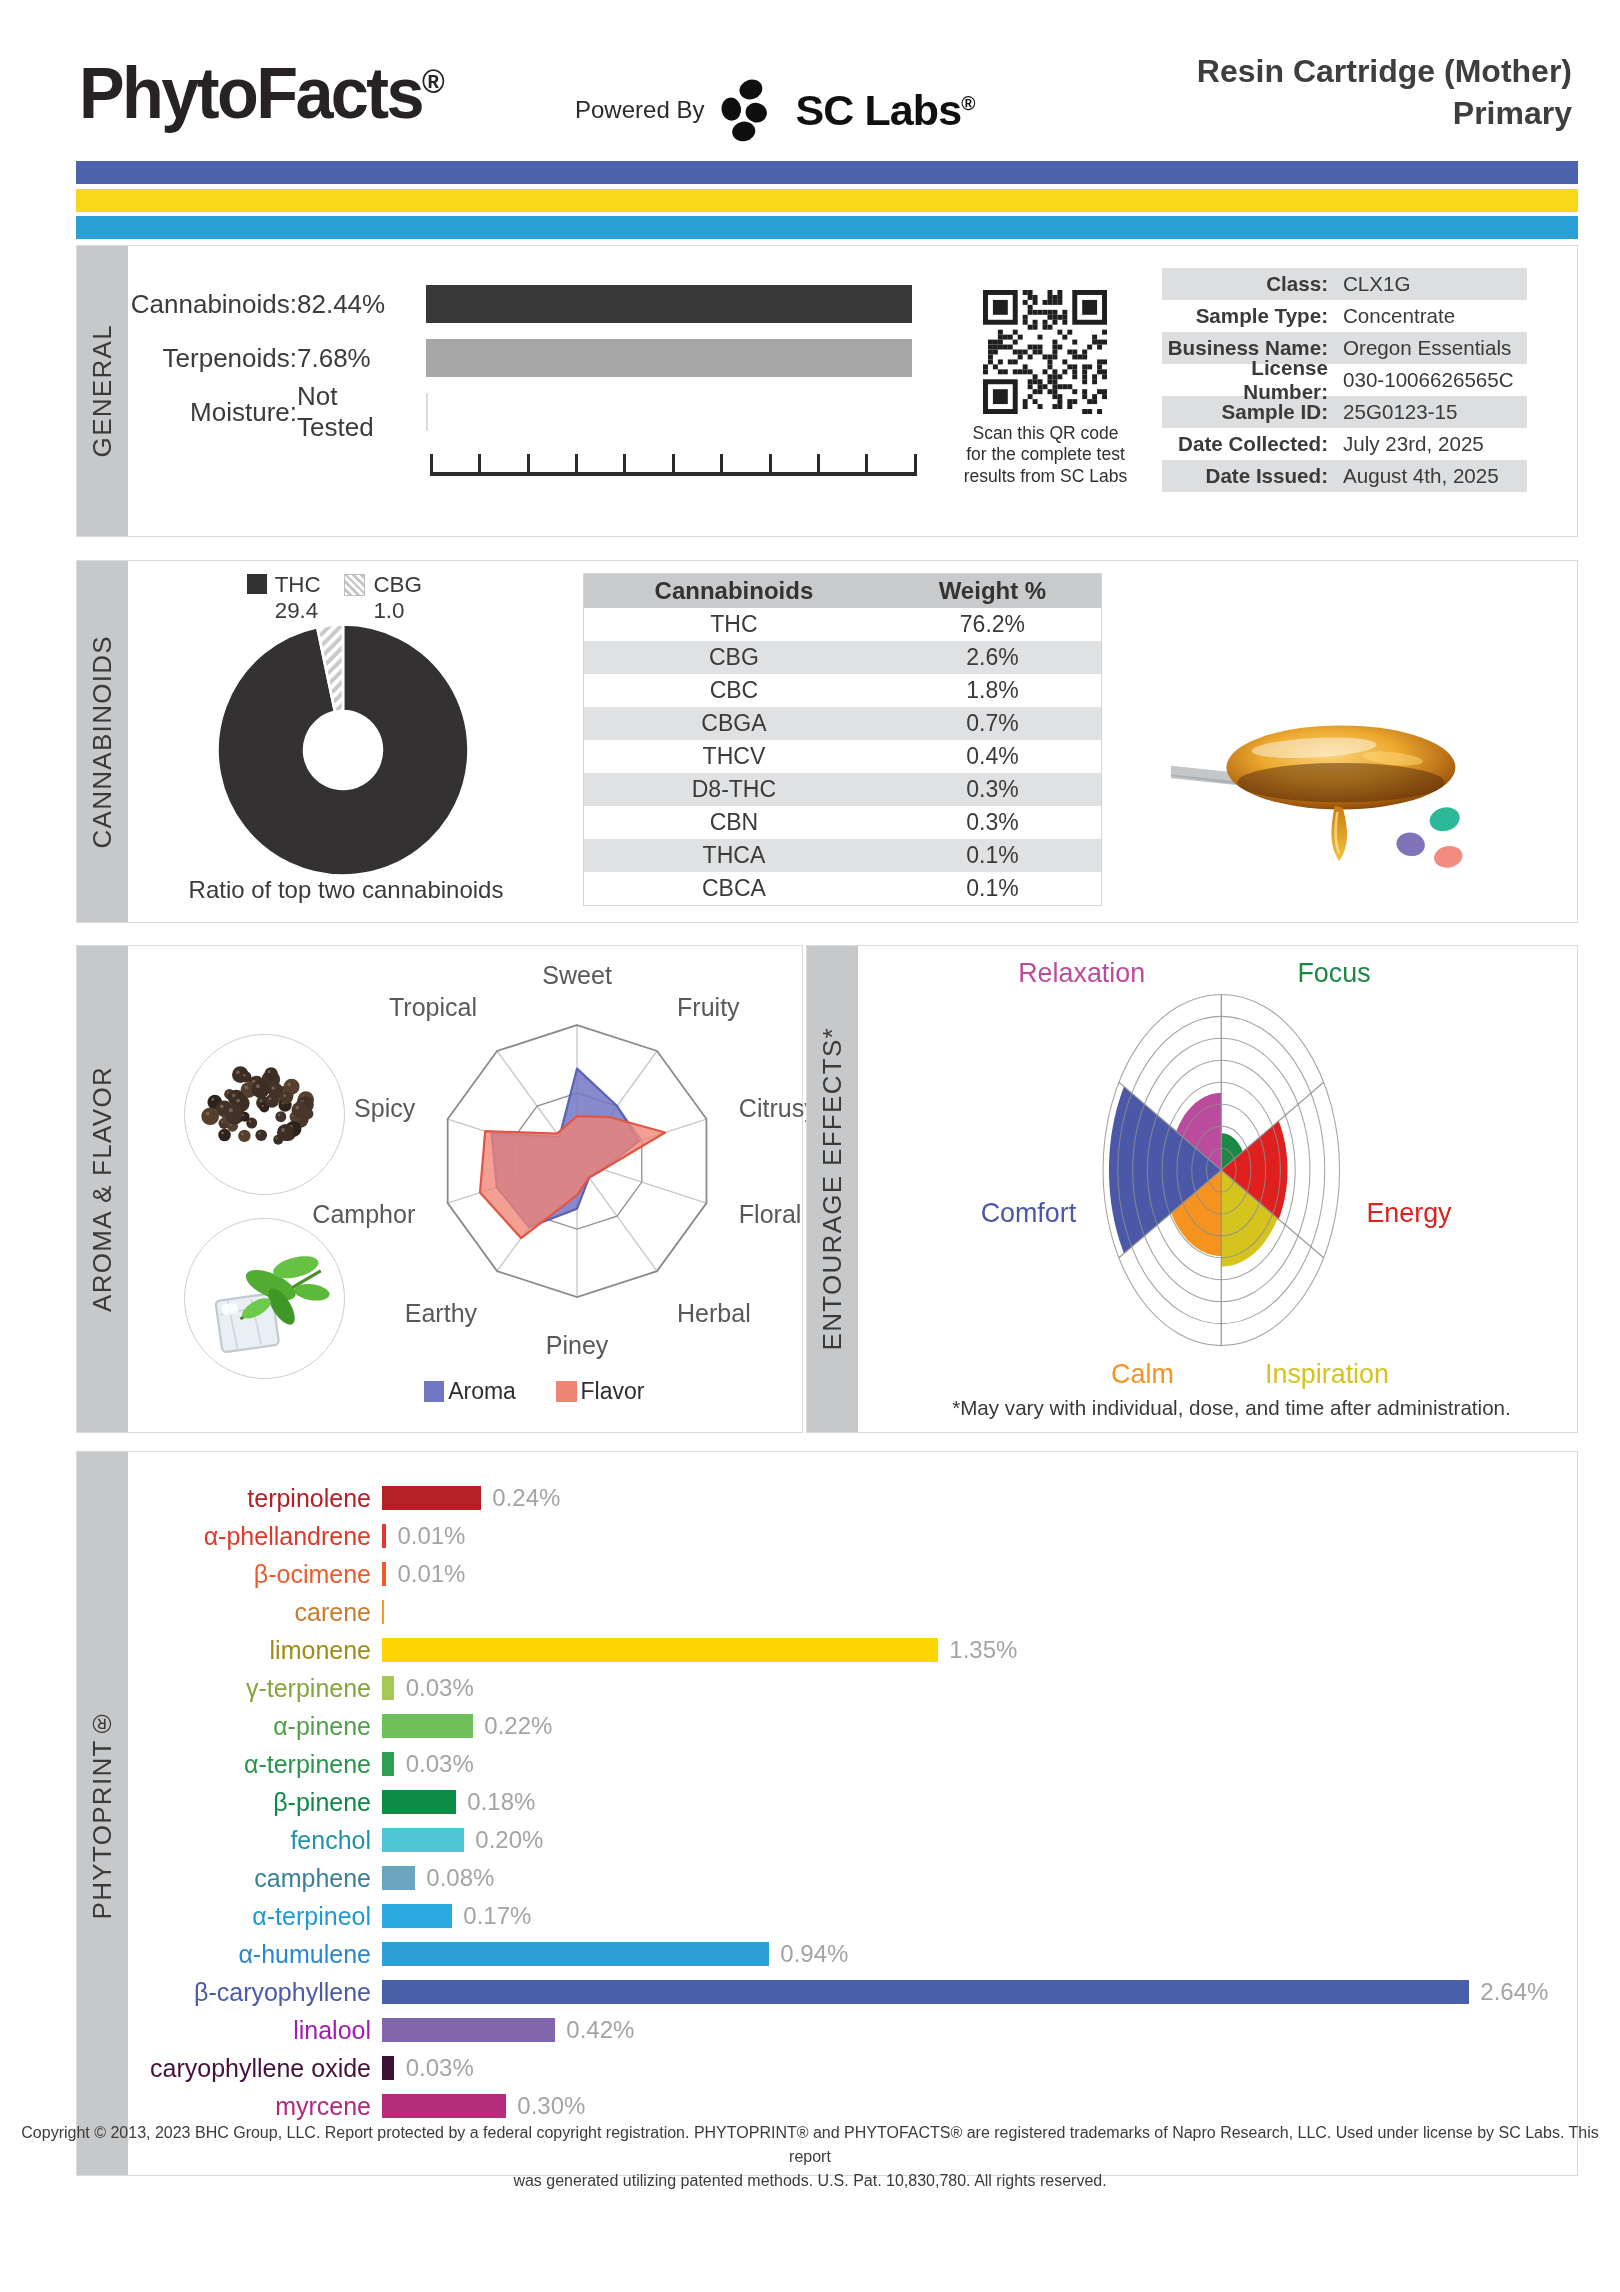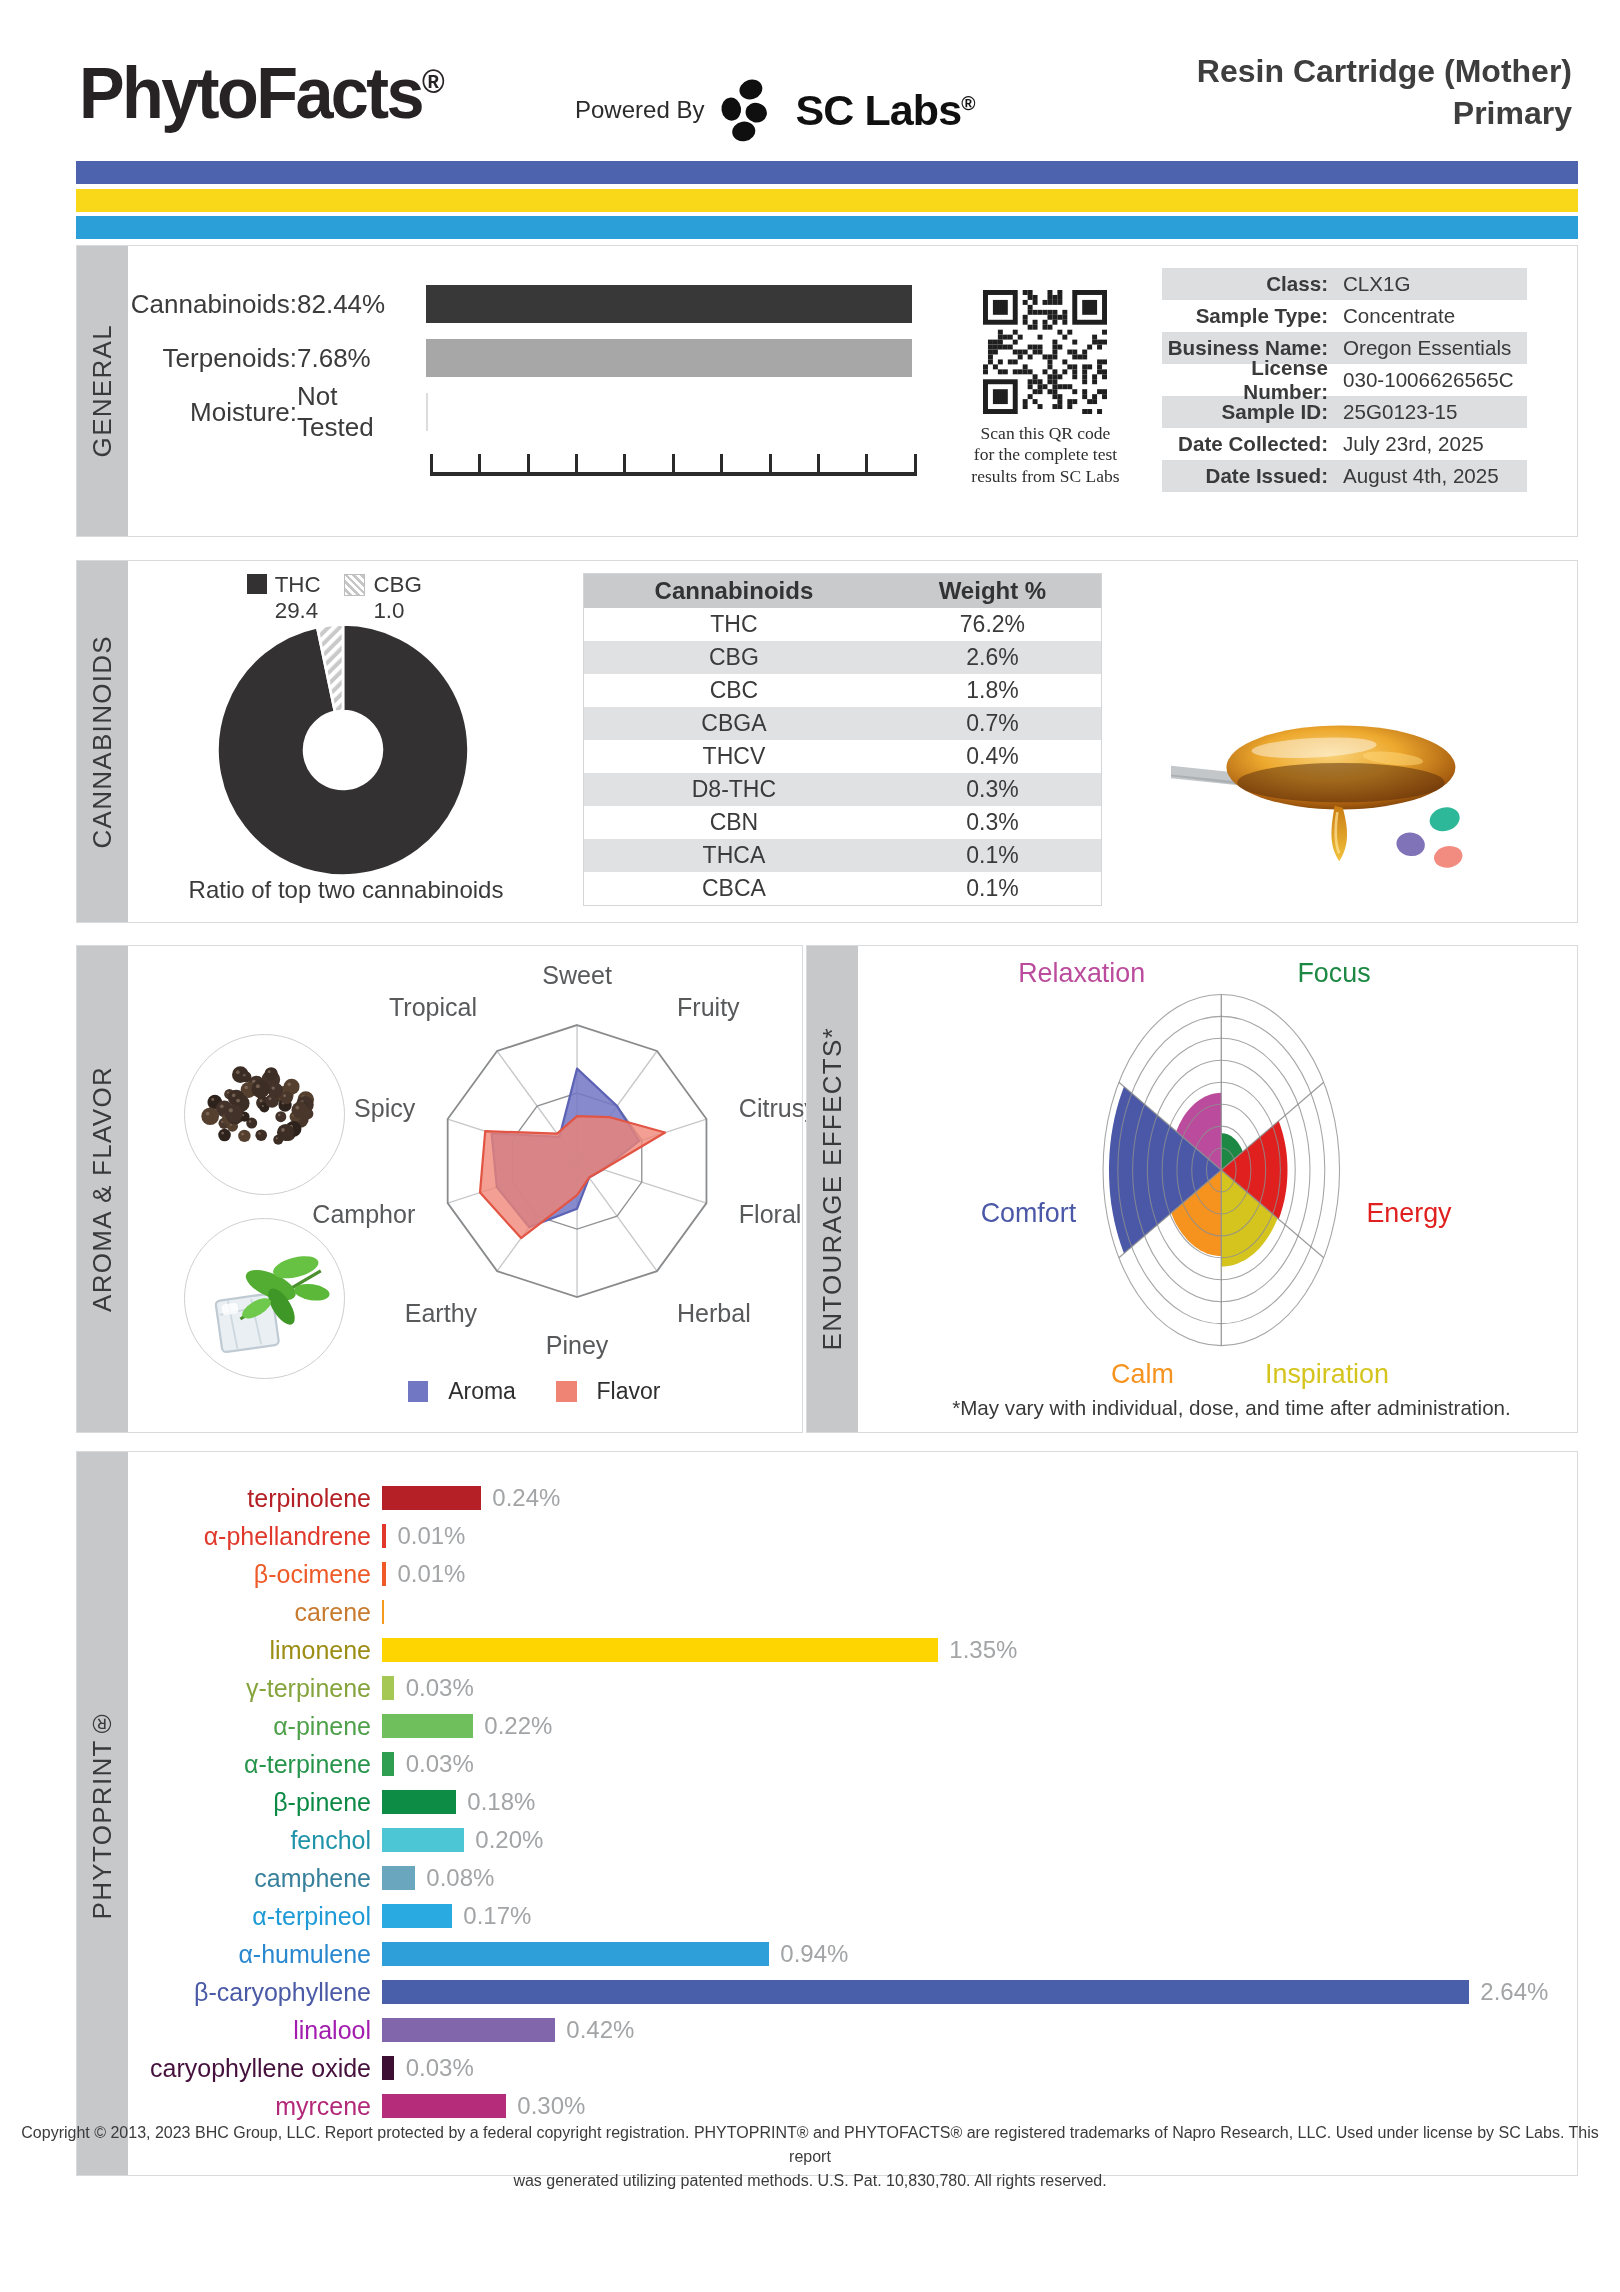--- a/index.html
+++ b/index.html
@@ -31,21 +31,21 @@
   .g-label{width:170px;text-align:right;font-size:26px;color:#3b3b3b;}
   .g-value{width:116px;text-align:left;font-size:26px;color:#3b3b3b;}
   .g-track{width:486px;height:38px;margin-left:12.5px;position:relative;}
   .g-bar{position:absolute;left:0;top:0;height:100%;}
   .g-axis{position:absolute;left:0;top:0;bottom:0;width:2.7px;background:#dcdcdc;}
   .ruler{position:absolute;left:353px;top:208px;width:486px;height:21.5px;}
   .ruler-base{position:absolute;left:0;right:0;bottom:0;height:3.6px;background:#2b2b2b;}
   .ruler-tick{position:absolute;top:0;width:2.7px;height:21.5px;background:#2b2b2b;}
   .qr-wrap{position:absolute;left:906px;top:44px;width:124px;height:124px;}
   .qr-caption{position:absolute;left:852px;top:177px;width:233px;text-align:center;
-              font-size:17.5px;line-height:1.22;color:#2f2f2f;font-family:Liberation Serif, serif;}
+              font-size:17.5px;line-height:1.22;color:#2f2f2f;}
   .info-table{position:absolute;left:1085px;top:21.5px;width:365px;font-size:20.6px;}
   .info-row{display:flex;align-items:center;height:32px;}
   .info-row.alt{background:#dcdee0;}
   .info-label{flex:0 0 166px;text-align:right;font-weight:700;color:#3a3a3a;}
   .info-value{padding-left:15px;color:#3a3a3a;white-space:nowrap;}
 
   
   .donut-legend{position:absolute;left:170px;top:10.7px;display:flex;gap:23px;}
   .dl-item{display:flex;gap:8px;}
   .dl-sq{width:19.7px;height:19.7px;margin-top:2.7px;}
@@ -60,21 +60,21 @@
   .ct-c1{flex:0 0 58%;display:flex;align-items:center;justify-content:center;}
   .ct-c2{flex:0 0 42%;display:flex;align-items:center;justify-content:center;}
   .resin-wrap{position:absolute;left:1094px;top:72px;width:313px;height:242px;}
 
   
   .photo-circle{position:absolute;width:159px;height:159px;border-radius:50%;border:1.8px solid #cfcfcf;
                 overflow:hidden;background:#fff;}
   .radar-wrap{position:absolute;left:224px;top:10.7px;width:502px;height:452px;}
   .radar-wrap svg,.polar-wrap svg{overflow:visible;}
   .radar-legend{position:absolute;left:269px;top:432px;width:376px;display:flex;justify-content:center;gap:40px;}
-  .rl-item{display:flex;align-items:center;gap:20px;font-size:23px;color:#2e2e2e;}
+  .rl-item{display:flex;align-items:center;gap:4px;font-size:23px;color:#2e2e2e;}
   .rl-sq{width:20.6px;height:20.6px;}
   .polar-wrap{position:absolute;left:90px;top:9px;width:645px;height:439px;}
   .ent-footnote{position:absolute;left:84px;top:450px;width:681px;text-align:center;
                 font-size:20.6px;color:#393939;}
 
   
   .terp-rows{position:absolute;left:63px;top:27px;}
   .t-row{display:flex;align-items:center;height:38px;}
   .t-label{width:231px;text-align:right;font-size:25px;white-space:nowrap;}
   .t-bar{height:24px;margin-left:10.7px;}

